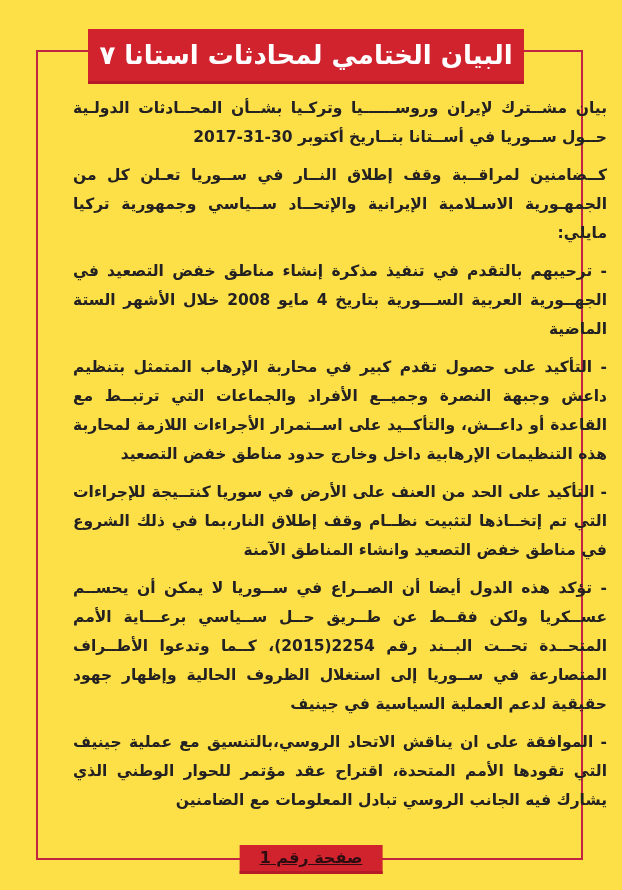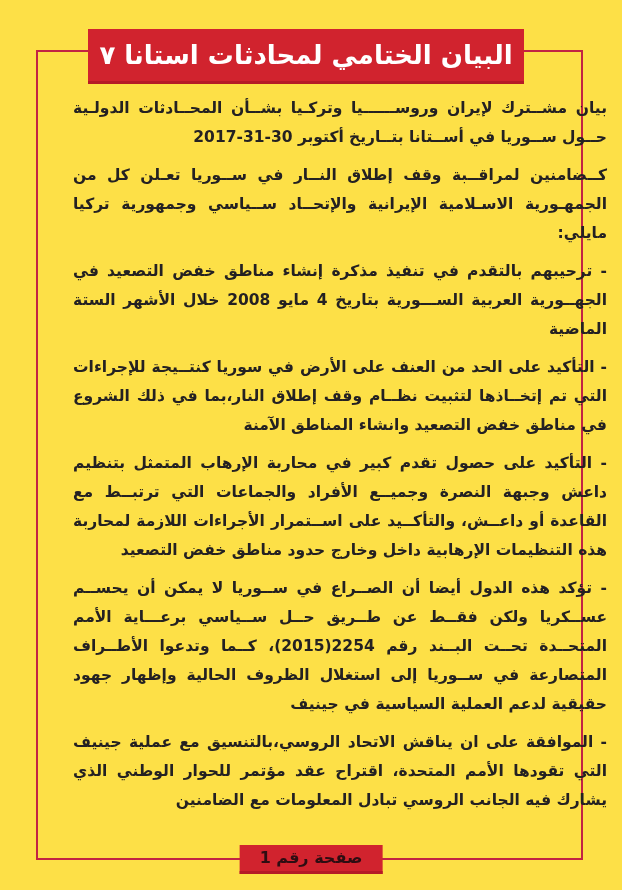--- a/index.html
+++ b/index.html
@@ -57,39 +57,40 @@
     transform:translateX(-50%);
     background:#d1232e;
     border-bottom:3px solid #b51b26;
     color:#2e0d12;
     min-width:96px;
     padding:3px 20px 4px 20px;
     font-size:16px;font-weight:bold;
     direction:rtl;
     z-index:2;
     box-sizing:border-box;
+    text-decoration:underline;
   }
 </style>
 </head>
 <body>
 
 <div class="page">
 
   <div class="frame"></div>
 
   <div class="banner">
     <span>البيان الختامي لمحادثات استانا ٧</span>
   </div>
 
   <div class="content">
     <p>بيان مشــترك لإيران وروســــــيا وتركـيا بشــأن المحــادثات الدولـية حــول ســوريا في أســتانا بتــاريخ أكتوبر 30-31-2017</p>
     <p>كــضامنين لمراقــبة وقف إطلاق النــار في ســوريا تعـلن كل من الجمهـورية الاسـلامية الإيرانية والإتحــاد ســياسي وجمهورية تركيا مايلي:</p>
     <p>- ترحيبهم بالتقدم في تنفيذ مذكرة إنشاء مناطق خفض التصعيد في الجهــورية العربية الســـورية بتاريخ 4 مايو 2008 خلال الأشهر الستة الماضية</p>
+    <p>- التأكيد على حصول تقدم كبير في محاربة الإرهاب المتمثل بتنظيم داعش وجبهة النصرة وجميــع الأفراد والجماعات التي ترتبــط مع القاعدة أو داعــش، والتأكــيد على اســتمرار الأجراءات اللازمة لمحاربة هذه التنظيمات الإرهابية داخل وخارج حدود مناطق خفض التصعيد</p>
     <p>- التأكيد على الحد من العنف على الأرض في سوريا كنتــيجة للإجراءات التي تم إتخــاذها لتثبيت نظــام وقف إطلاق النار،بما في ذلك الشروع في مناطق خفض التصعيد وانشاء المناطق الآمنة</p>
-    <p>- التأكيد على حصول تقدم كبير في محاربة الإرهاب المتمثل بتنظيم داعش وجبهة النصرة وجميــع الأفراد والجماعات التي ترتبــط مع القاعدة أو داعــش، والتأكــيد على اســتمرار الأجراءات اللازمة لمحاربة هذه التنظيمات الإرهابية داخل وخارج حدود مناطق خفض التصعيد</p>
     <p>- تؤكد هذه الدول أيضا أن الصــراع في ســوريا لا يمكن أن يحســم عســكريا ولكن فقــط عن طــريق حــل ســياسي برعـــاية الأمم المتحــدة تحــت البــند رقم 2254(2015)، كــما وتدعوا الأطــراف المتصارعة في ســوريا إلى استغلال الظروف الحالية وإظهار جهود حقيقية لدعم العملية السياسية في جينيف</p>
     <p>- الموافقة على ان يناقش الاتحاد الروسي،بالتنسيق مع عملية جينيف التي تقودها الأمم المتحدة، اقتراح عقد مؤتمر للحوار الوطني الذي يشارك فيه الجانب الروسي تبادل المعلومات مع الضامنين</p>
 
   </div>
 
   <div class="footer-badge">
     <span>صفحة رقم 1</span>
   </div>
 
 </div>

